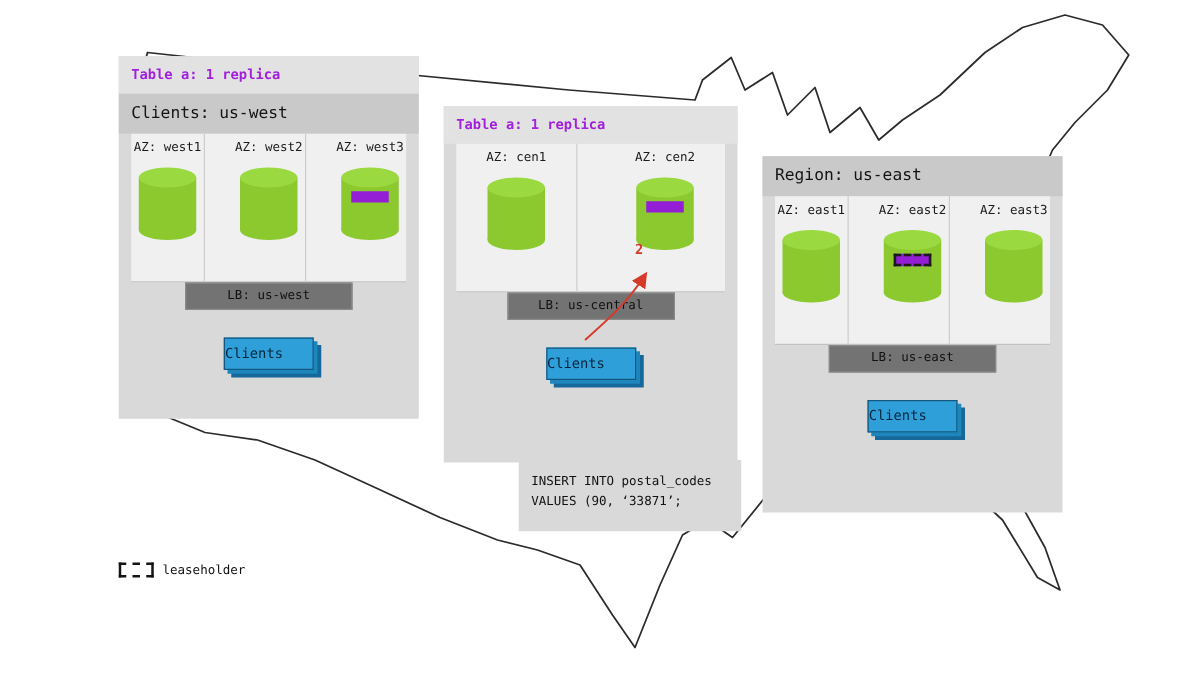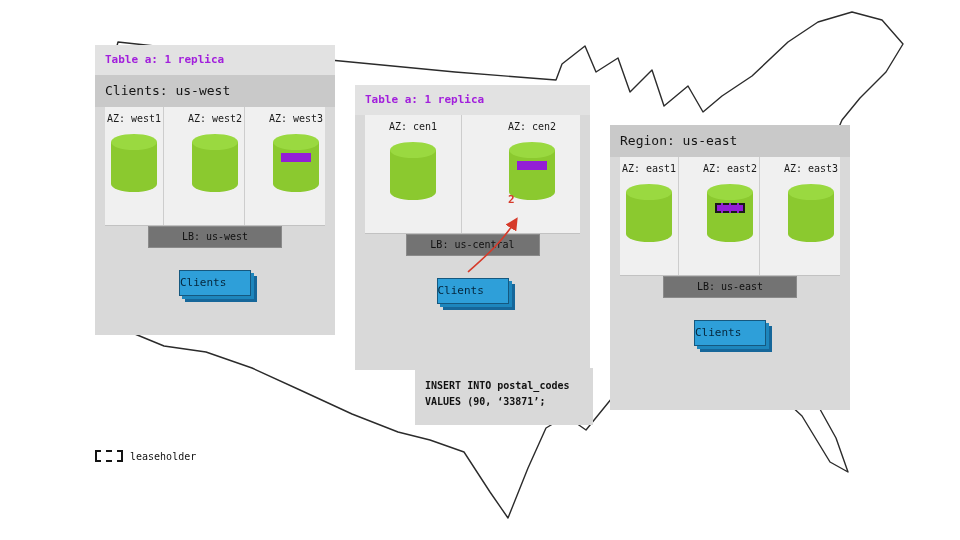--- a/index.html
+++ b/index.html
@@ -25,21 +25,21 @@
   .az:last-child{border-right:none;}
   .az-label{font-size:10px;color:#1a1a1a;}
   .cyl{position:relative;width:46px;height:58px;margin:10px auto 0;}
   .cyl-top{position:absolute;top:0;left:0;width:100%;height:16px;border-radius:50%;background:var(--cyl_top);z-index:2;}
   .cyl-body{position:absolute;top:8px;left:0;width:100%;height:42px;background:var(--cyl_green);z-index:1;}
   .cyl-bottom{position:absolute;bottom:0;left:0;width:100%;height:16px;border-radius:50%;background:var(--cyl_green);z-index:1;}
   .range{position:absolute;z-index:3;top:19px;left:8px;width:30px;height:9px;background:var(--range_purple);}
   .range.leaseholder{width:26px;height:6px;top:19px;left:8px;border:2px dashed #1a1a1a;}
   .lb{width:132px;height:20px;margin:0 auto;background:#737373;border:1px solid #8a8a8a;font-size:10px;line-height:20px;text-align:center;color:#111;}
   .clients{width:70px;height:24px;margin:22px auto 0;background:var(--clients_blue);border:1px solid #15587f;box-shadow:3px 3px 0 0 #1d86bd,6px 6px 0 0 #16679a;font-size:11px;line-height:24px;text-align:left;color:#05263c;cursor:pointer;}
-  .sqlbox{position:absolute;left:415px;top:368px;width:178px;height:57px;background:#d9d9d9;z-index:9;padding:10px 0 0 10px;box-sizing:border-box;font-weight:bold;}
+  .sqlbox{position:absolute;left:415px;top:368px;width:178px;height:57px;background:#d9d9d9;z-index:9;padding:10px 0 0 10px;box-sizing:border-box;}
   .sqlbox div{font-size:10px;color:#111;line-height:1.55;white-space:nowrap;}
   .legend{position:absolute;left:95px;top:450px;z-index:10;display:flex;align-items:center;}
   .legend-swatch{display:inline-block;width:24px;height:8px;background:#fff;border:2px dashed #141414;}
   .legend-label{font-size:10px;color:#111;margin-left:7px;}
   .arrow-label{position:absolute;left:508px;top:193px;z-index:31;font-size:11px;font-weight:bold;color:var(--arrow_red);}
 </style>
 </head>
 <body>
 
 <div id="canvas">

